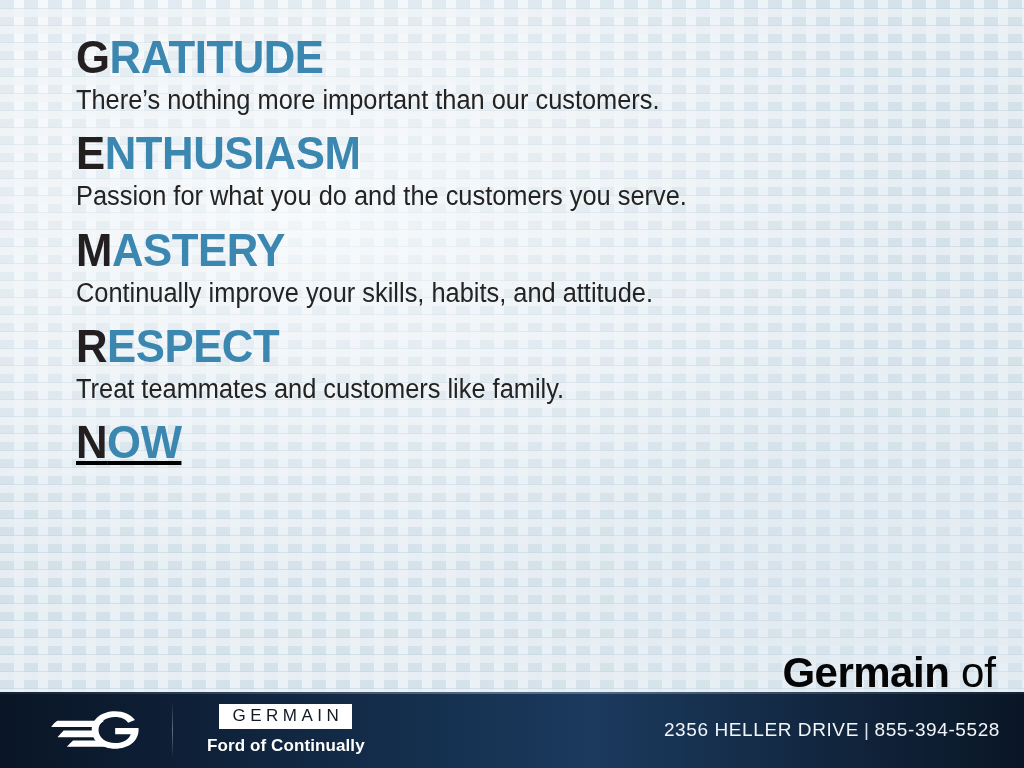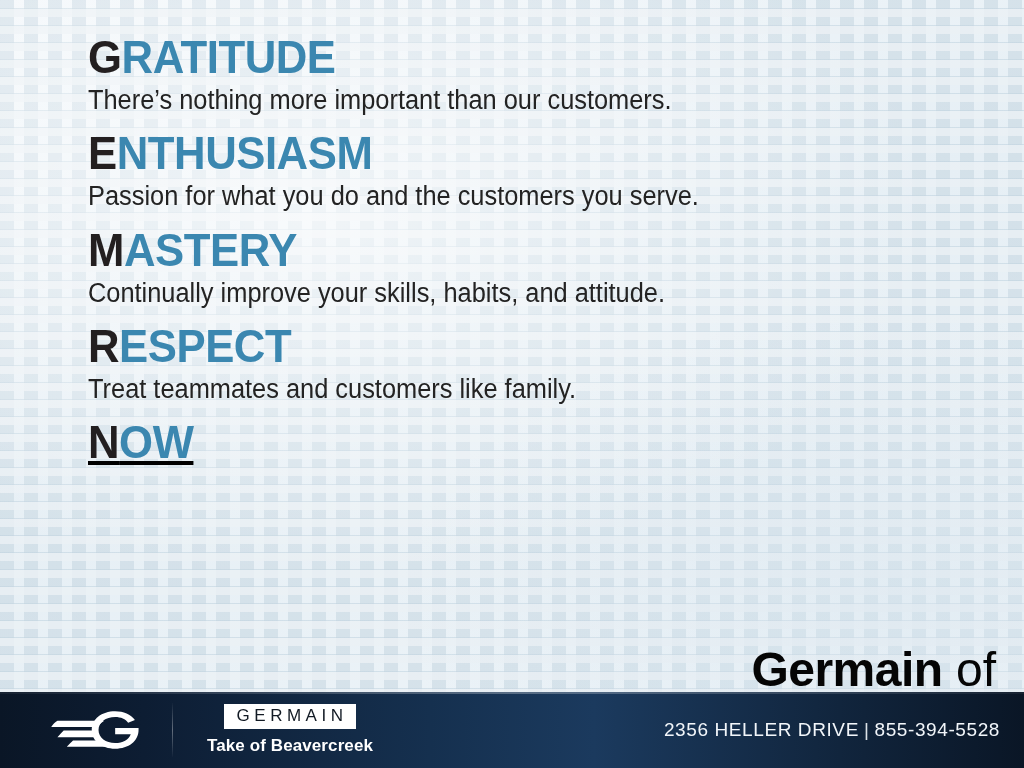--- a/index.html
+++ b/index.html
@@ -53,21 +53,21 @@
   }
 
   #values {
     position: absolute;
     left: 76px;
     top: 33px;
     width: 880px;
   }
 
   .value-block {
-    margin: 0 0 15px 12px;
+    margin: 0 0 15px 0;
   }
 
   .value-word {
     margin: 0;
     font-family: "Liberation Sans Narrow", "Liberation Sans", "DejaVu Sans", sans-serif;
     font-weight: 700;
     font-size: 47px;
     line-height: 1.0;
     letter-spacing: -0.5px;
     color: #3b87b0;
@@ -94,21 +94,21 @@
   
   .value-block.last { margin-bottom: 0; text-decoration: underline; }
 
   
   #brand-wordmark {
     position: absolute;
     right: 28px;
     bottom: 74px;
     text-align: right;
     font-family: "Liberation Sans", "DejaVu Sans", sans-serif;
-    font-size: 48px;
+    font-size: 42px;
     line-height: 1.0;
     color: #050505;
     white-space: nowrap;
   }
   #brand-wordmark .bold { font-weight: 700; letter-spacing: -0.5px; }
   #brand-wordmark .light { font-weight: 400; }
 
   
   #footer {
     position: absolute;
@@ -246,21 +246,21 @@
 
           <path d="M52 64 L104 64 C108 69 112 73 118 76 L40 76 C44 72 48 68 52 64 Z"></path>
         </g>
       </svg>
     </div>
 
     <div id="footer-divider"></div>
 
     <div id="footer-brand">
       <div id="germain-box">GERMAIN</div>
-      <div id="footer-store">Take of Beavercreek</div>
+      <div id="footer-store">Ford of Continually</div>
     </div>
 
     <div id="footer-contact">
       <span>2356 HELLER DRIVE</span><span class="sep">|</span><span>855-394-5528</span>
     </div>
 
   </div>
 
 </div>
 

